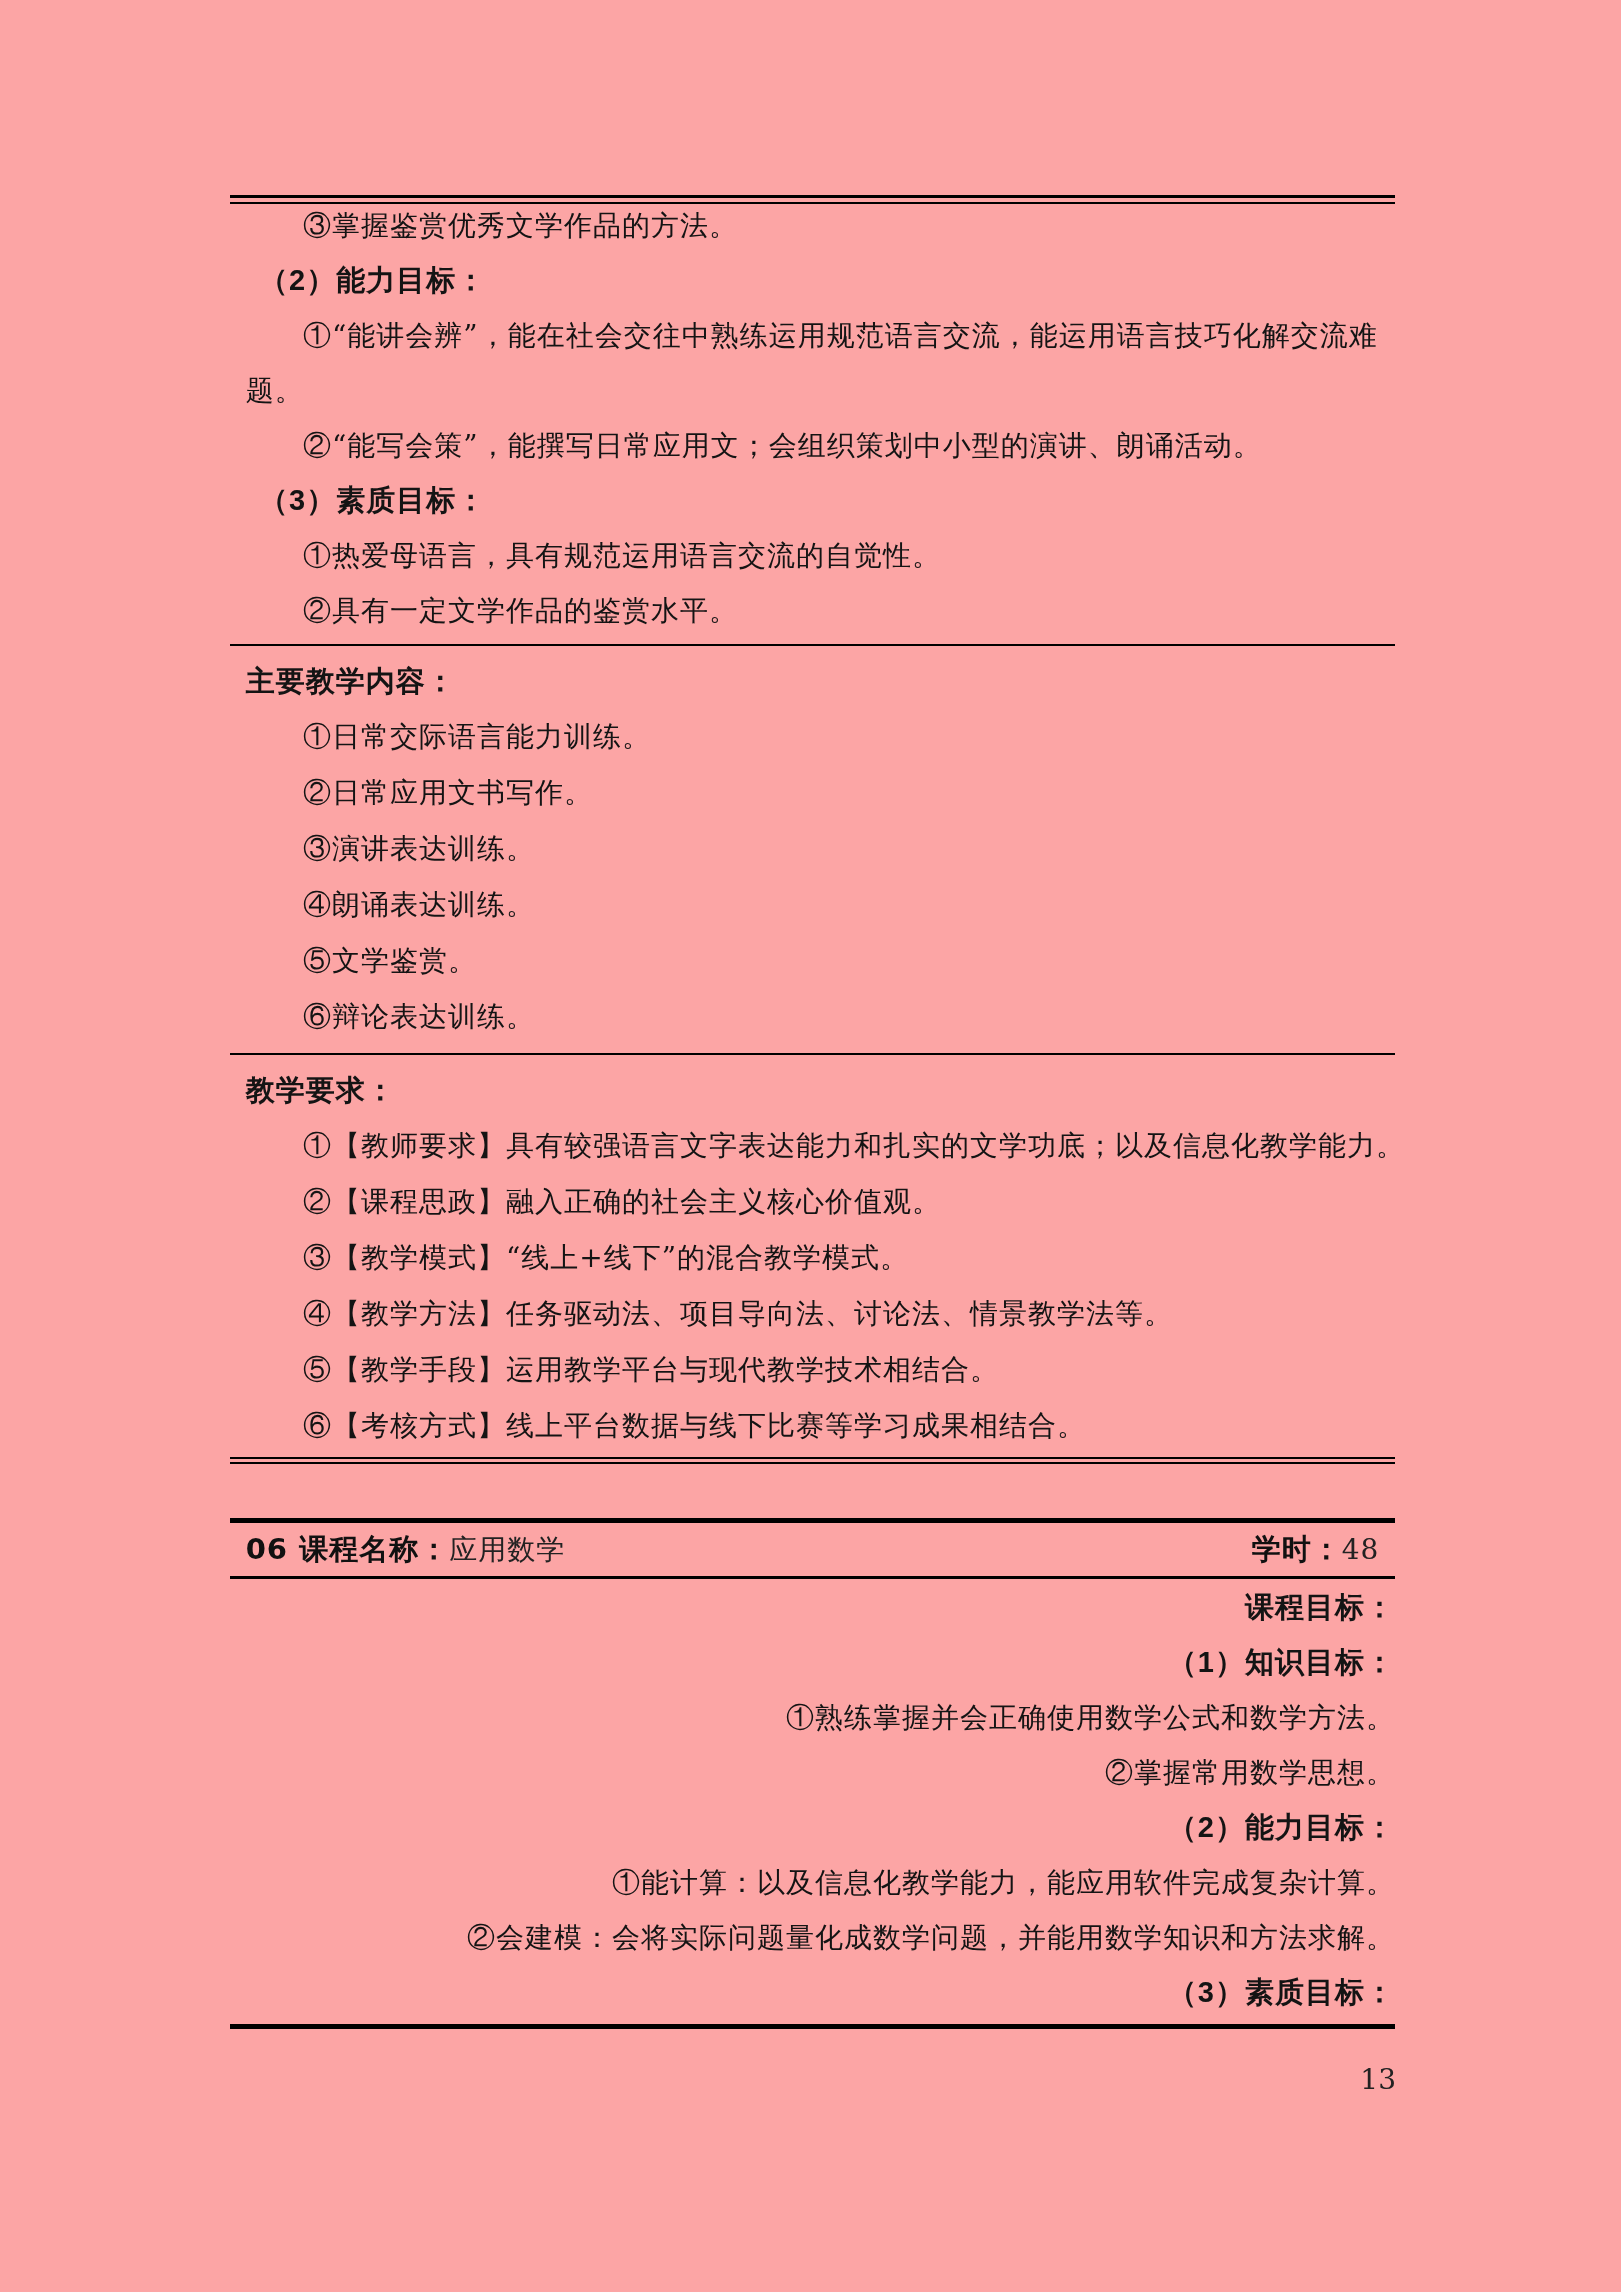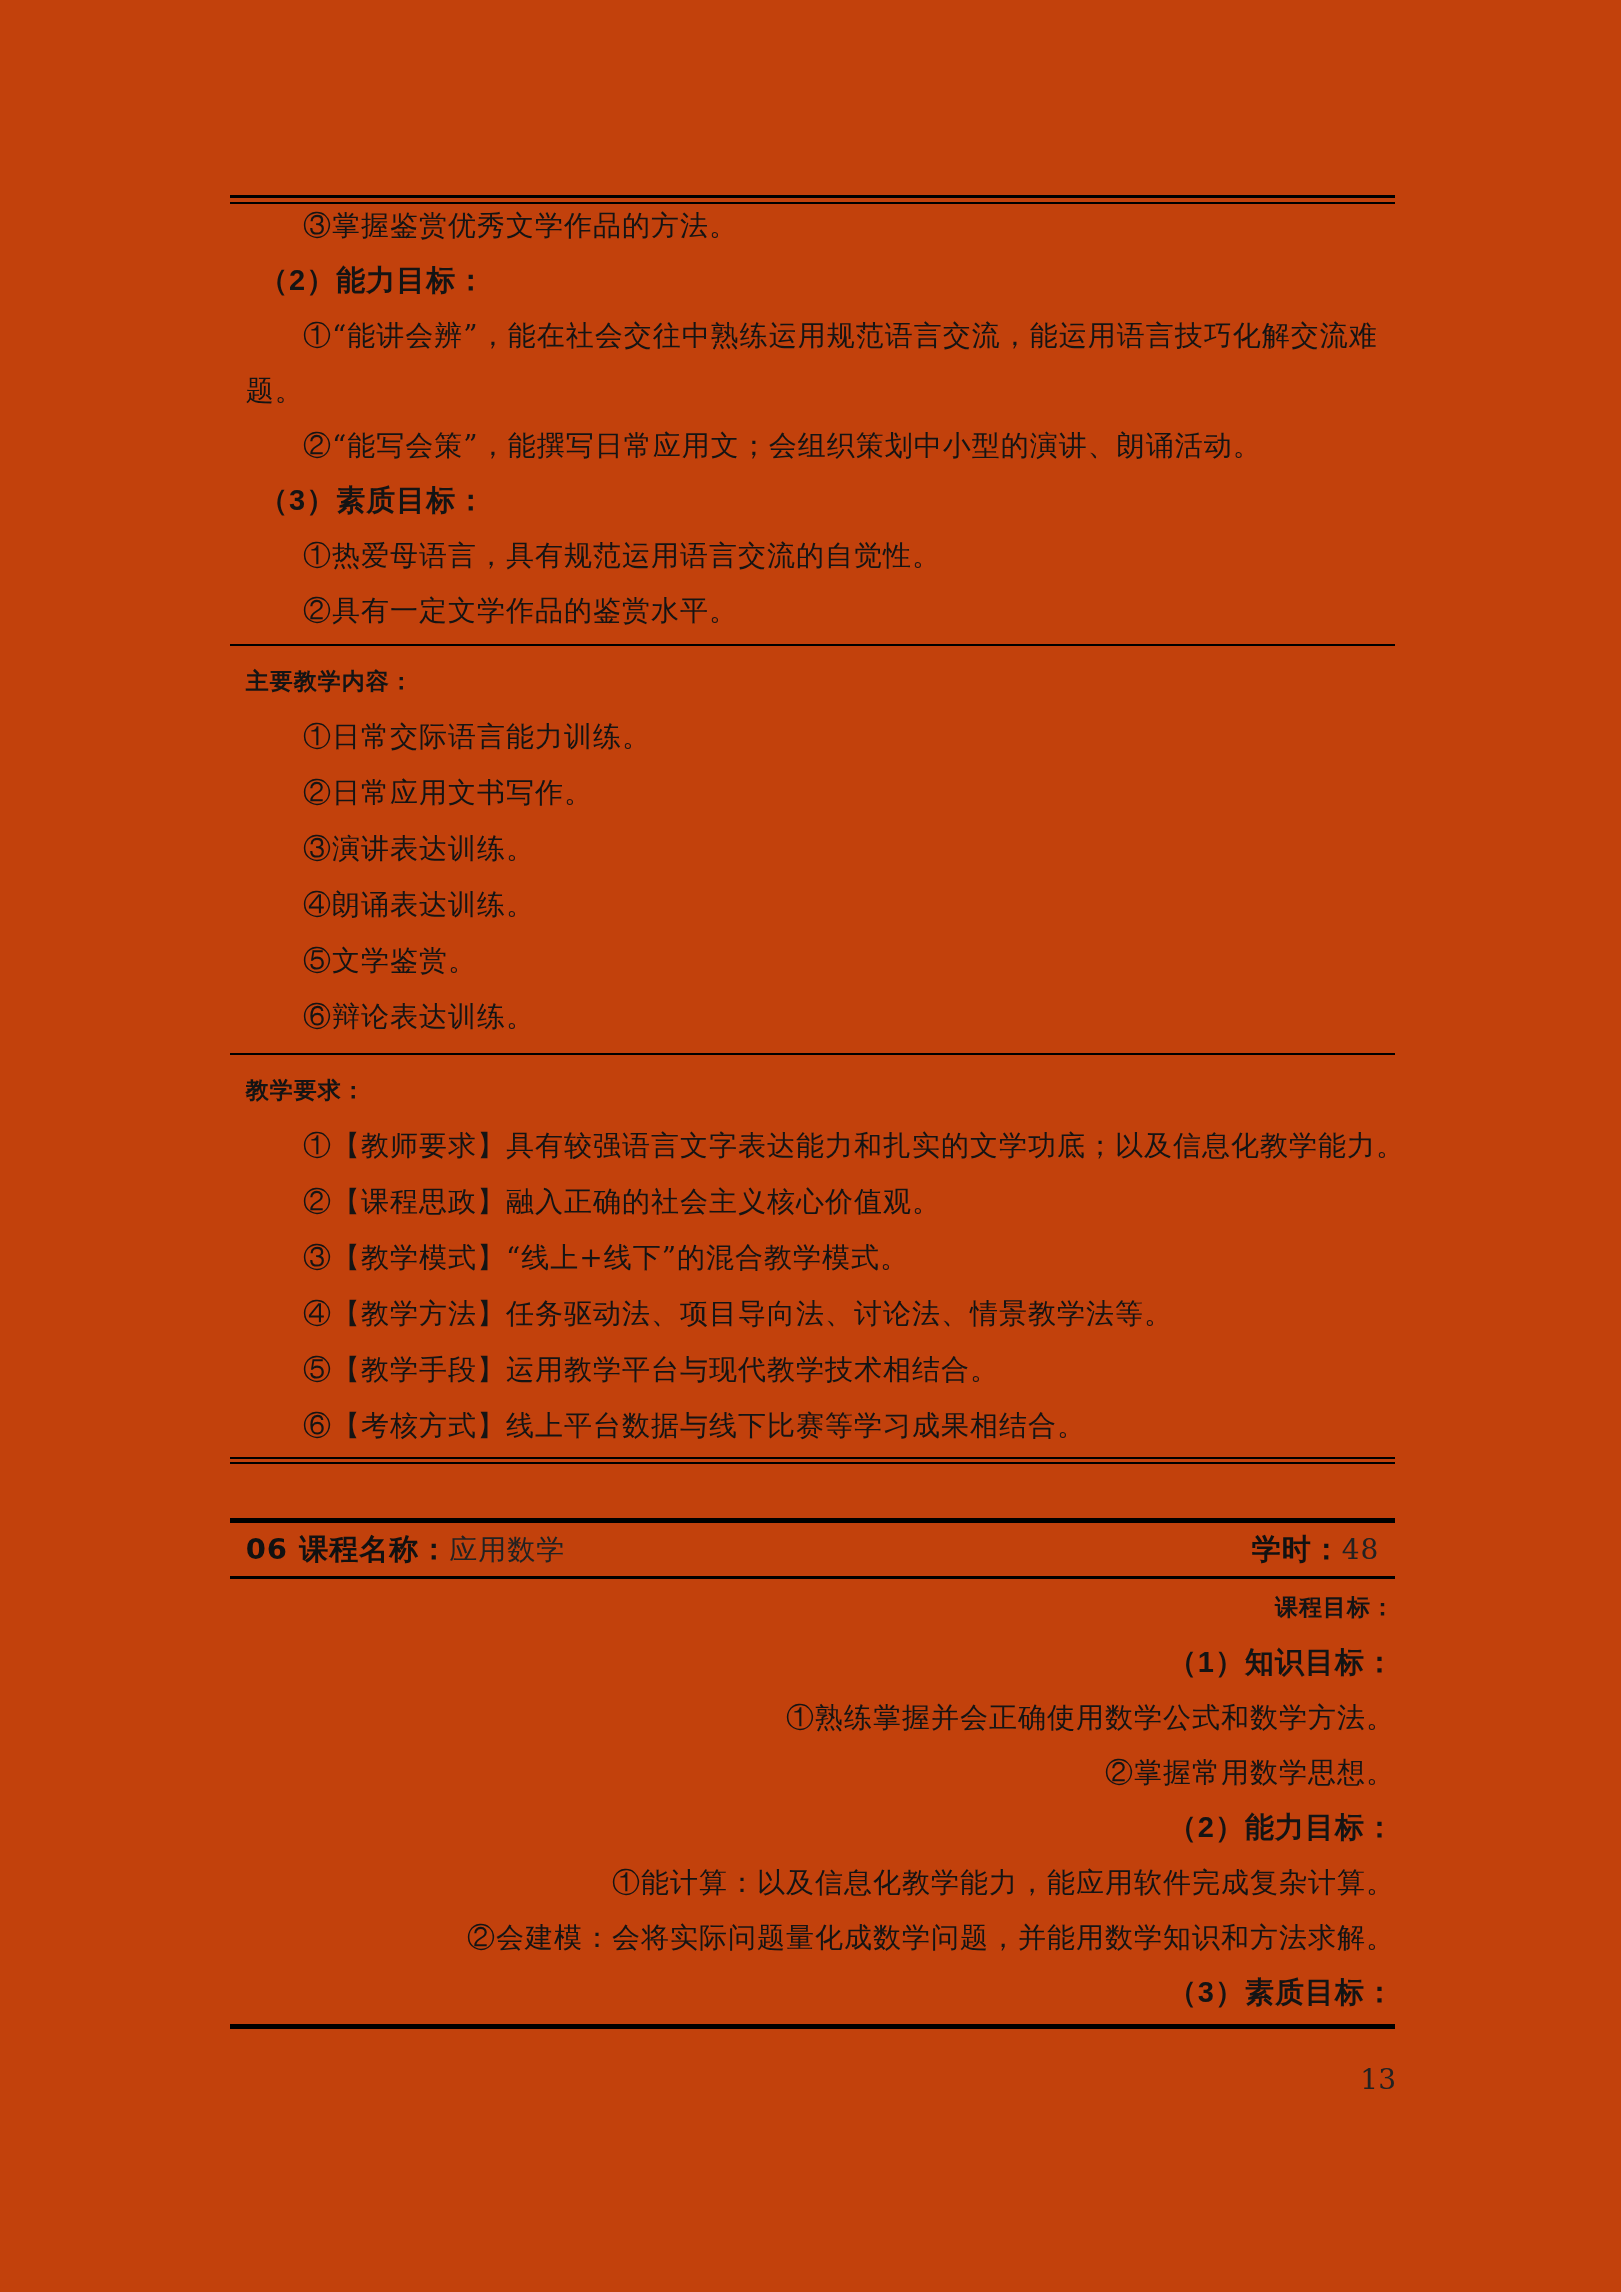--- a/index.html
+++ b/index.html
@@ -1,38 +1,38 @@
 <!DOCTYPE html>
 <html><head>
 <meta charset="utf-8">
 <style>
   html,body{margin:0;padding:0;background:#888;}
   .page{
     position:relative;
     width:1621px;height:2293px;
-    background:#c2410c;
+    background:#fca5a5;
     font-family:"DejaVu Serif", serif;
     color:#111;
     overflow:hidden;
   }
   .rule{position:absolute;left:230px;width:1165px;background:#000;}
   .sec{position:absolute;left:230px;width:1165px;}
   .line{
     white-space:nowrap;
     font-size:28px;
     line-height:55px;
     height:55px;
     color:#141414;
   }
   .lh57 .line{line-height:56px;height:56px;}
   
   .h{
     font-family:"DejaVu Sans", sans-serif;
     font-weight:700;
-    font-size:23px;
+    font-size:29px;
     padding-left:15.7px;
     letter-spacing:1px;
   }
   
   .h2{
     font-family:Liberation Sans, sans-serif;
     font-weight:700;
     font-size:29px;
     padding-left:29px;
     letter-spacing:1px;

